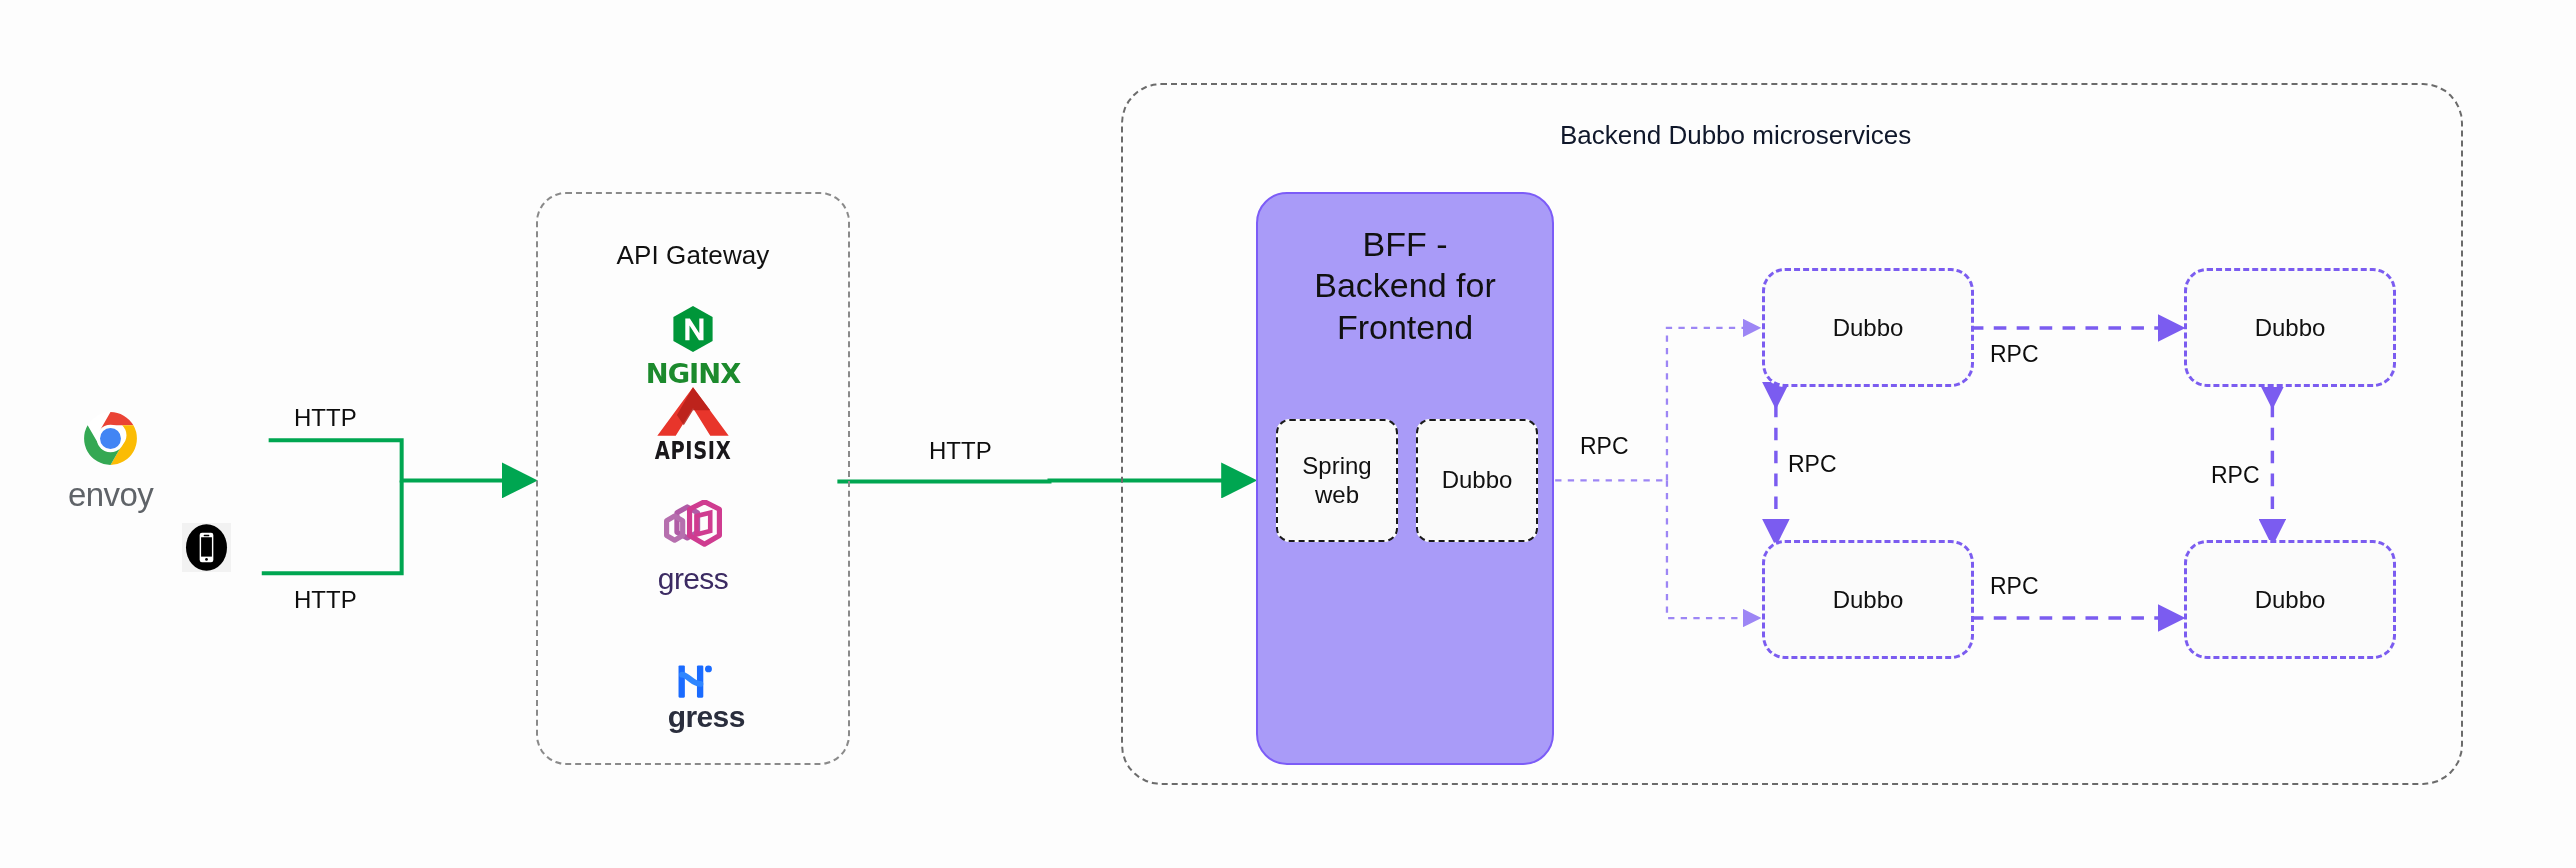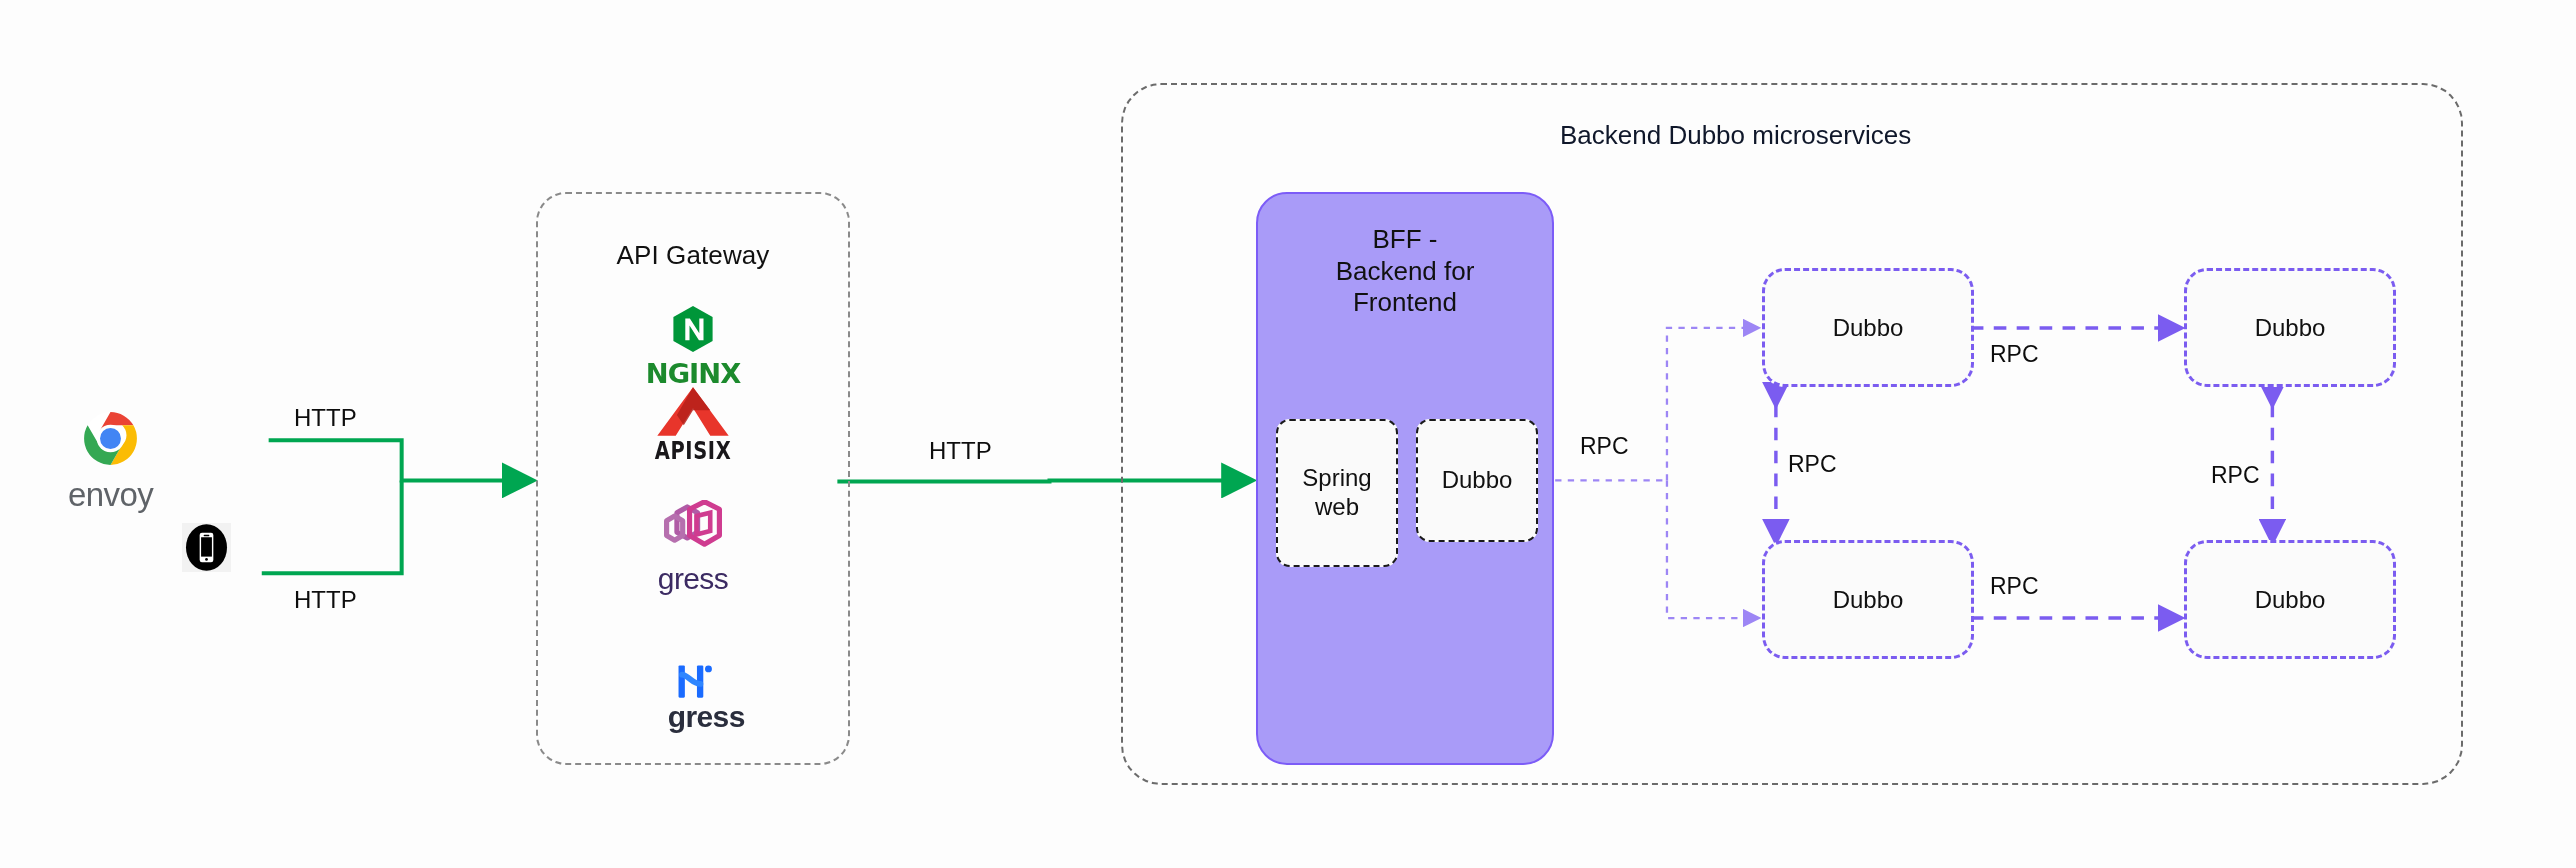--- a/index.html
+++ b/index.html
@@ -14,21 +14,21 @@
 
   
   .lbl{
     color:#0d0d0d;font-size:23px;line-height:1.18;white-space:nowrap;
     font-family:"Liberation Sans","DejaVu Sans",sans-serif;
   }
   .lbl-http{font-size:24px;}
   .lbl-rpc{font-size:23px;}
   .title-gw{font-size:26px;color:#111;letter-spacing:0.1px;}
   .title-backend{font-size:26px;color:#0f172a;}
-  .bff-title{font-size:26px;color:#111;line-height:1.22;text-align:center;font-weight:400;}
+  .bff-title{font-size:34px;color:#111;line-height:1.22;text-align:center;font-weight:400;}
   .node-lbl{font-size:24px;color:#111;text-align:center;line-height:1.2;}
   .dubbo-lbl{font-size:24px;color:#111;}
 
   
   .gw-box{
     left:536px;top:192px;width:314px;height:573px;
     border:2.3px dashed #8a8a8a;border-radius:30px;background:transparent;
     box-sizing:border-box;
   }
   .backend-box{
@@ -204,21 +204,21 @@
   <div class="abs backend-box"></div>
   <div class="abs title-backend" style="left:1560px;top:120px;">Backend Dubbo microservices</div>
 
   <div class="abs bff-box"></div>
   <div class="abs bff-title" style="left:1256px;top:224px;width:298px;">
     <div>BFF -</div>
     <div>Backend for</div>
     <div>Frontend</div>
   </div>
 
-  <div class="abs inner-node" style="left:1276px;top:419px;width:122px;height:148px;">
+  <div class="abs inner-node" style="left:1276px;top:419px;width:122px;height:123px;">
     <div class="node-lbl">
       <div>Spring</div>
       <div>web</div>
     </div>
   </div>
   <div class="abs inner-node" style="left:1416px;top:419px;width:122px;height:123px;">
     <div class="node-lbl">Dubbo</div>
   </div>
 
   <div class="abs lbl lbl-rpc" style="left:1580px;top:433px;">RPC</div>

